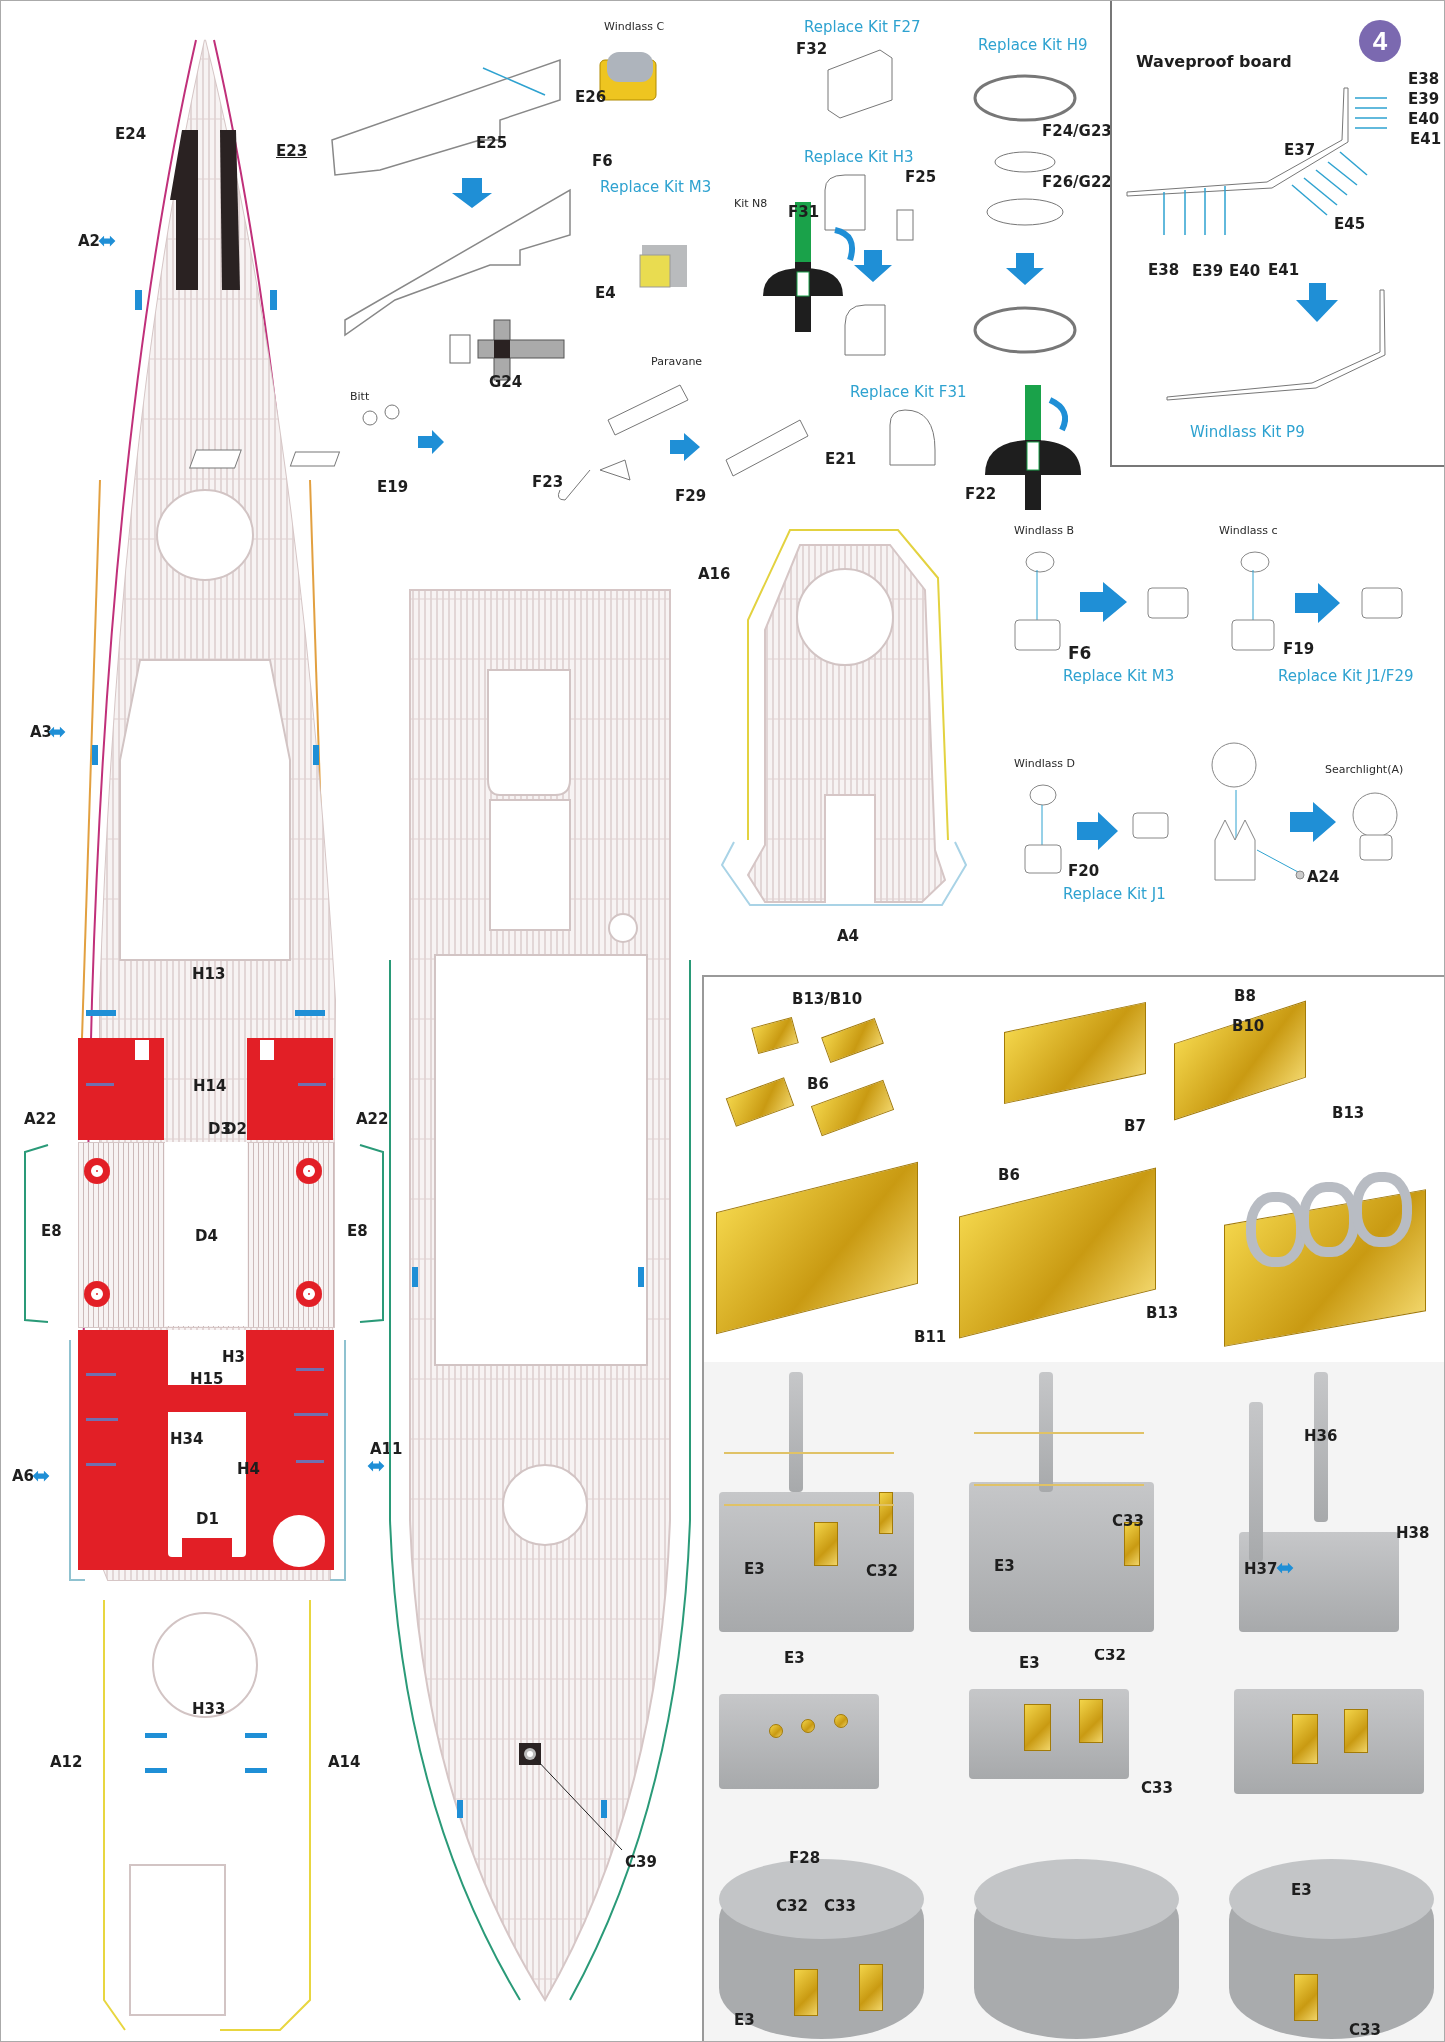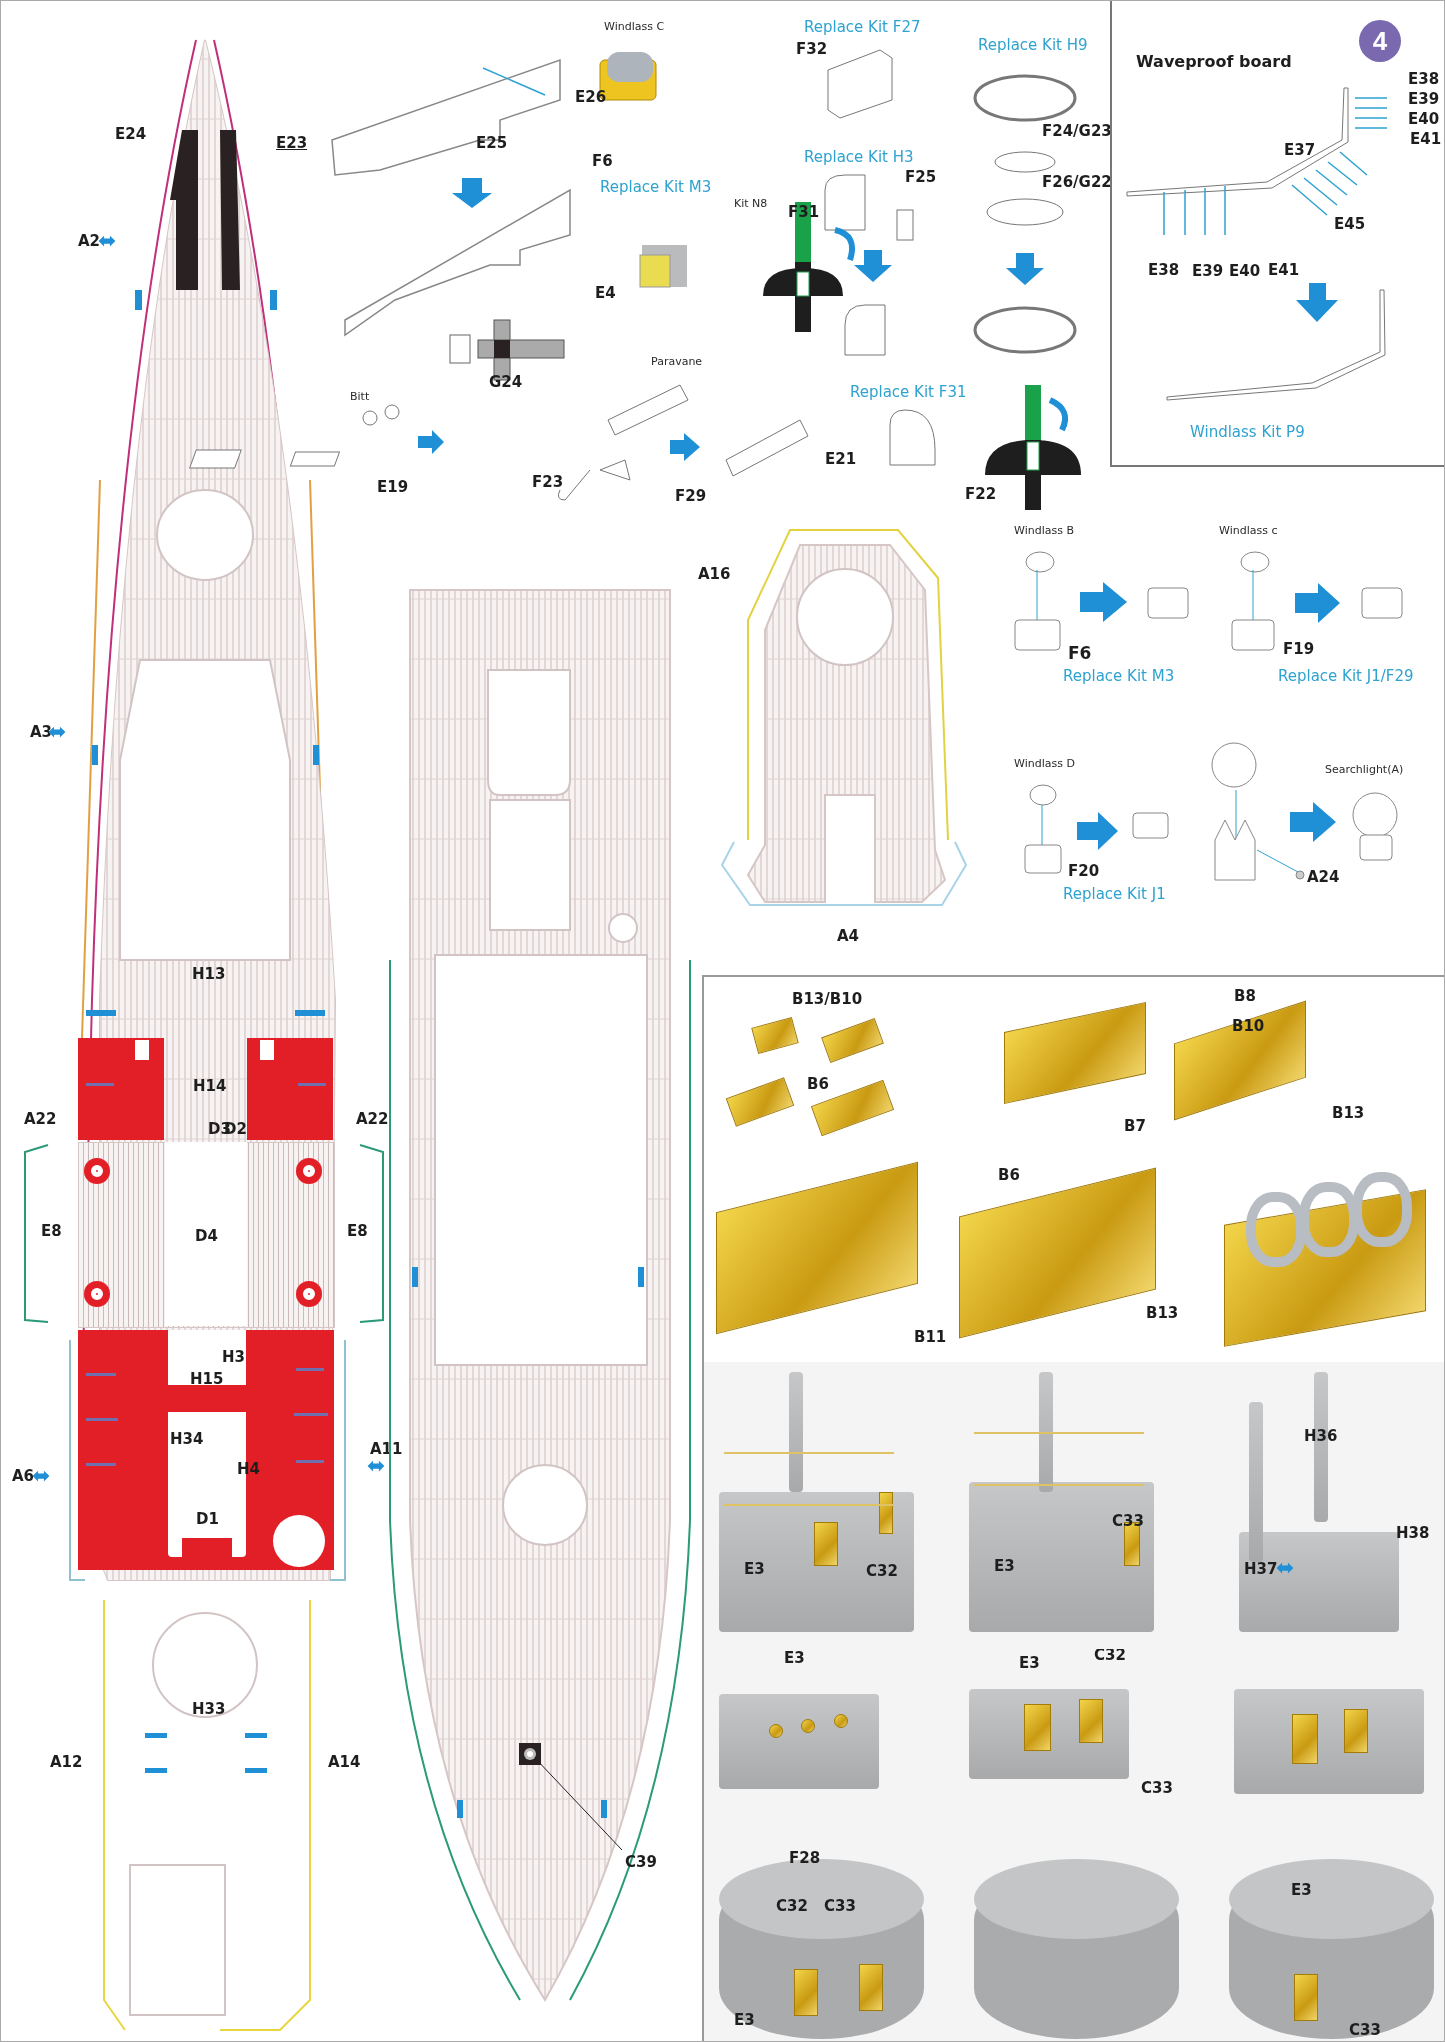--- a/index.html
+++ b/index.html
@@ -94,21 +94,21 @@
   <div class="blue" style="left:135px;top:290px;width:7px;height:20px;"></div>
   <div class="blue" style="left:270px;top:290px;width:7px;height:20px;"></div>
   <div class="blue" style="left:92px;top:745px;width:6px;height:20px;"></div>
   <div class="blue" style="left:313px;top:745px;width:6px;height:20px;"></div>
   <div class="blue" style="left:145px;top:1733px;width:22px;height:5px;"></div>
   <div class="blue" style="left:245px;top:1733px;width:22px;height:5px;"></div>
   <div class="blue" style="left:145px;top:1768px;width:22px;height:5px;"></div>
   <div class="blue" style="left:245px;top:1768px;width:22px;height:5px;"></div>
 
   <span class="lbl" style="left:115px;top:125px;">E24</span>
-  <span class="lbl" style="left:276px;top:134px;text-decoration:underline;">E23</span>
+  <span class="lbl" style="left:276px;top:142px;text-decoration:underline;">E23</span>
   <span class="lbl" style="left:78px;top:232px;">A2</span>
   <span class="abs" style="left:98px;top:228px;color:#1f8fd6;font-size:22px;">⬌</span>
   <span class="lbl" style="left:30px;top:723px;">A3</span>
   <span class="abs" style="left:48px;top:719px;color:#1f8fd6;font-size:22px;">⬌</span>
   <span class="lbl" style="left:192px;top:965px;">H13</span>
   <span class="lbl" style="left:193px;top:1077px;">H14</span>
   <span class="lbl" style="left:180px;top:1120px;margin-left:28px;">D3</span>
   <span class="lbl" style="left:224px;top:1120px;">D2</span>
   <span class="lbl" style="left:24px;top:1110px;">A22</span>
   <span class="lbl" style="left:356px;top:1110px;">A22</span>

